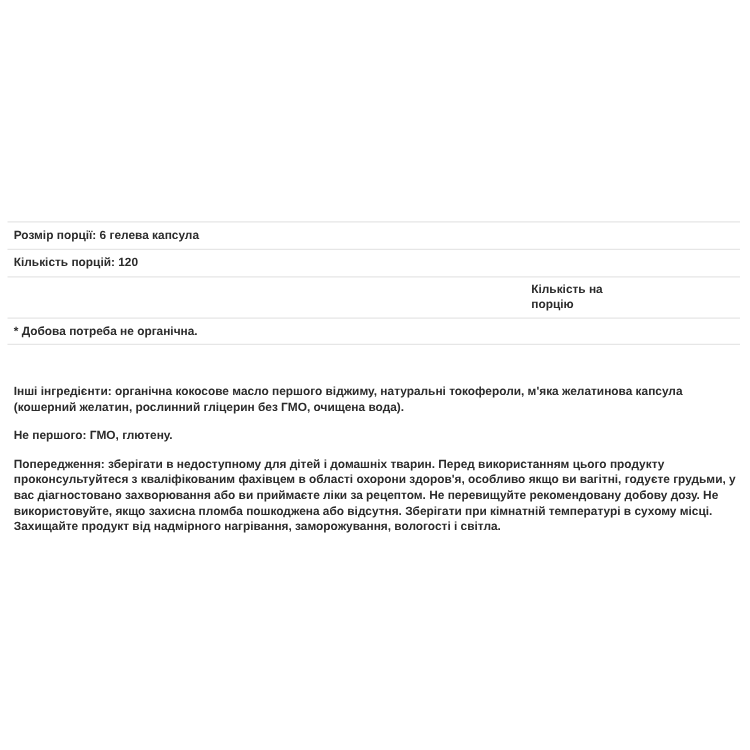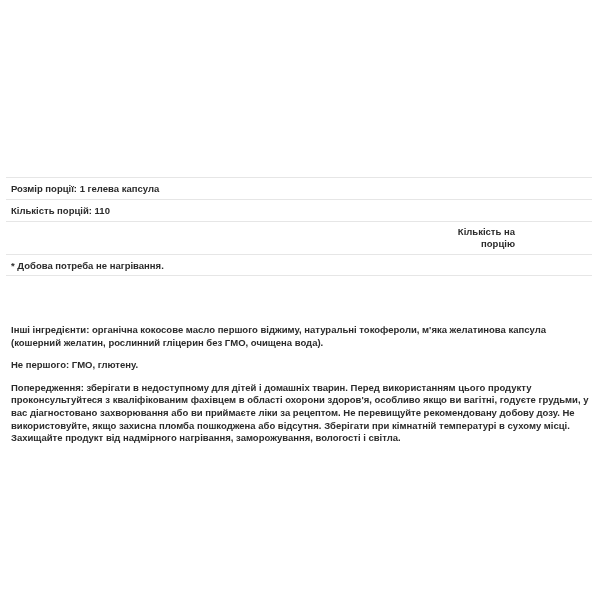--- a/index.html
+++ b/index.html
@@ -28,49 +28,49 @@
       box-sizing: border-box;
       display: flex;
       align-items: center;
       padding-left: 5px;
     }
     .row.simple { height: 22px; }
     .row.header-row { height: 33px; align-items: center; }
     .row.ingredient { height: 22px; }
     .row.footnote { height: 22px; border-bottom: 1px solid #e6e6e6; }
     .col-name { flex: 0 0 414px; }
-    .col-amount { flex: 0 0 90px; line-height: 12px; text-align: right; }
+    .col-amount { flex: 0 0 90px; line-height: 12px; }
     .col-dv { flex: 0 0 80px; line-height: 12px; }
     .paragraphs {
       position: absolute;
       left: 11px;
-      top: 324px;
+      top: 308px;
       width: 585px;
       line-height: 12.6px;
     }
     .paragraphs p {
       margin: 0 0 10px 0;
     }
   </style>
 </head>
 <body>
 
 <div class="facts">
   <div class="row simple">
-    <span>Розмір порції: 1 гелева капсула</span>
+    <span>Розмір порції: 6 гелева капсула</span>
   </div>
   <div class="row simple">
-    <span>Кількість порцій: 110</span>
+    <span>Кількість порцій: 120</span>
   </div>
   <div class="row header-row">
     <span class="col-name"></span>
     <span class="col-amount">Кількість на порцію</span>
   </div>
   <div class="row footnote">
-    <span>* Добова потреба не нагрівання.</span>
+    <span>* Добова потреба не органічна.</span>
   </div>
 </div>
 
 <div class="paragraphs">
   <p>Інші інгредієнти: органічна кокосове масло першого віджиму, натуральні токофероли, м'яка желатинова капсула (кошерний желатин, рослинний гліцерин без ГМО, очищена вода).</p>
   <p>Не першого: ГМО, глютену.</p>
   <p>Попередження: зберігати в недоступному для дітей і домашніх тварин. Перед використанням цього продукту проконсультуйтеся з кваліфікованим фахівцем в області охорони здоров'я, особливо якщо ви вагітні, годуєте грудьми, у вас діагностовано захворювання або ви приймаєте ліки за рецептом. Не перевищуйте рекомендовану добову дозу. Не використовуйте, якщо захисна пломба пошкоджена або відсутня. Зберігати при кімнатній температурі в сухому місці. Захищайте продукт від надмірного нагрівання, заморожування, вологості і світла.</p>
 </div>
 
 </body></html>

